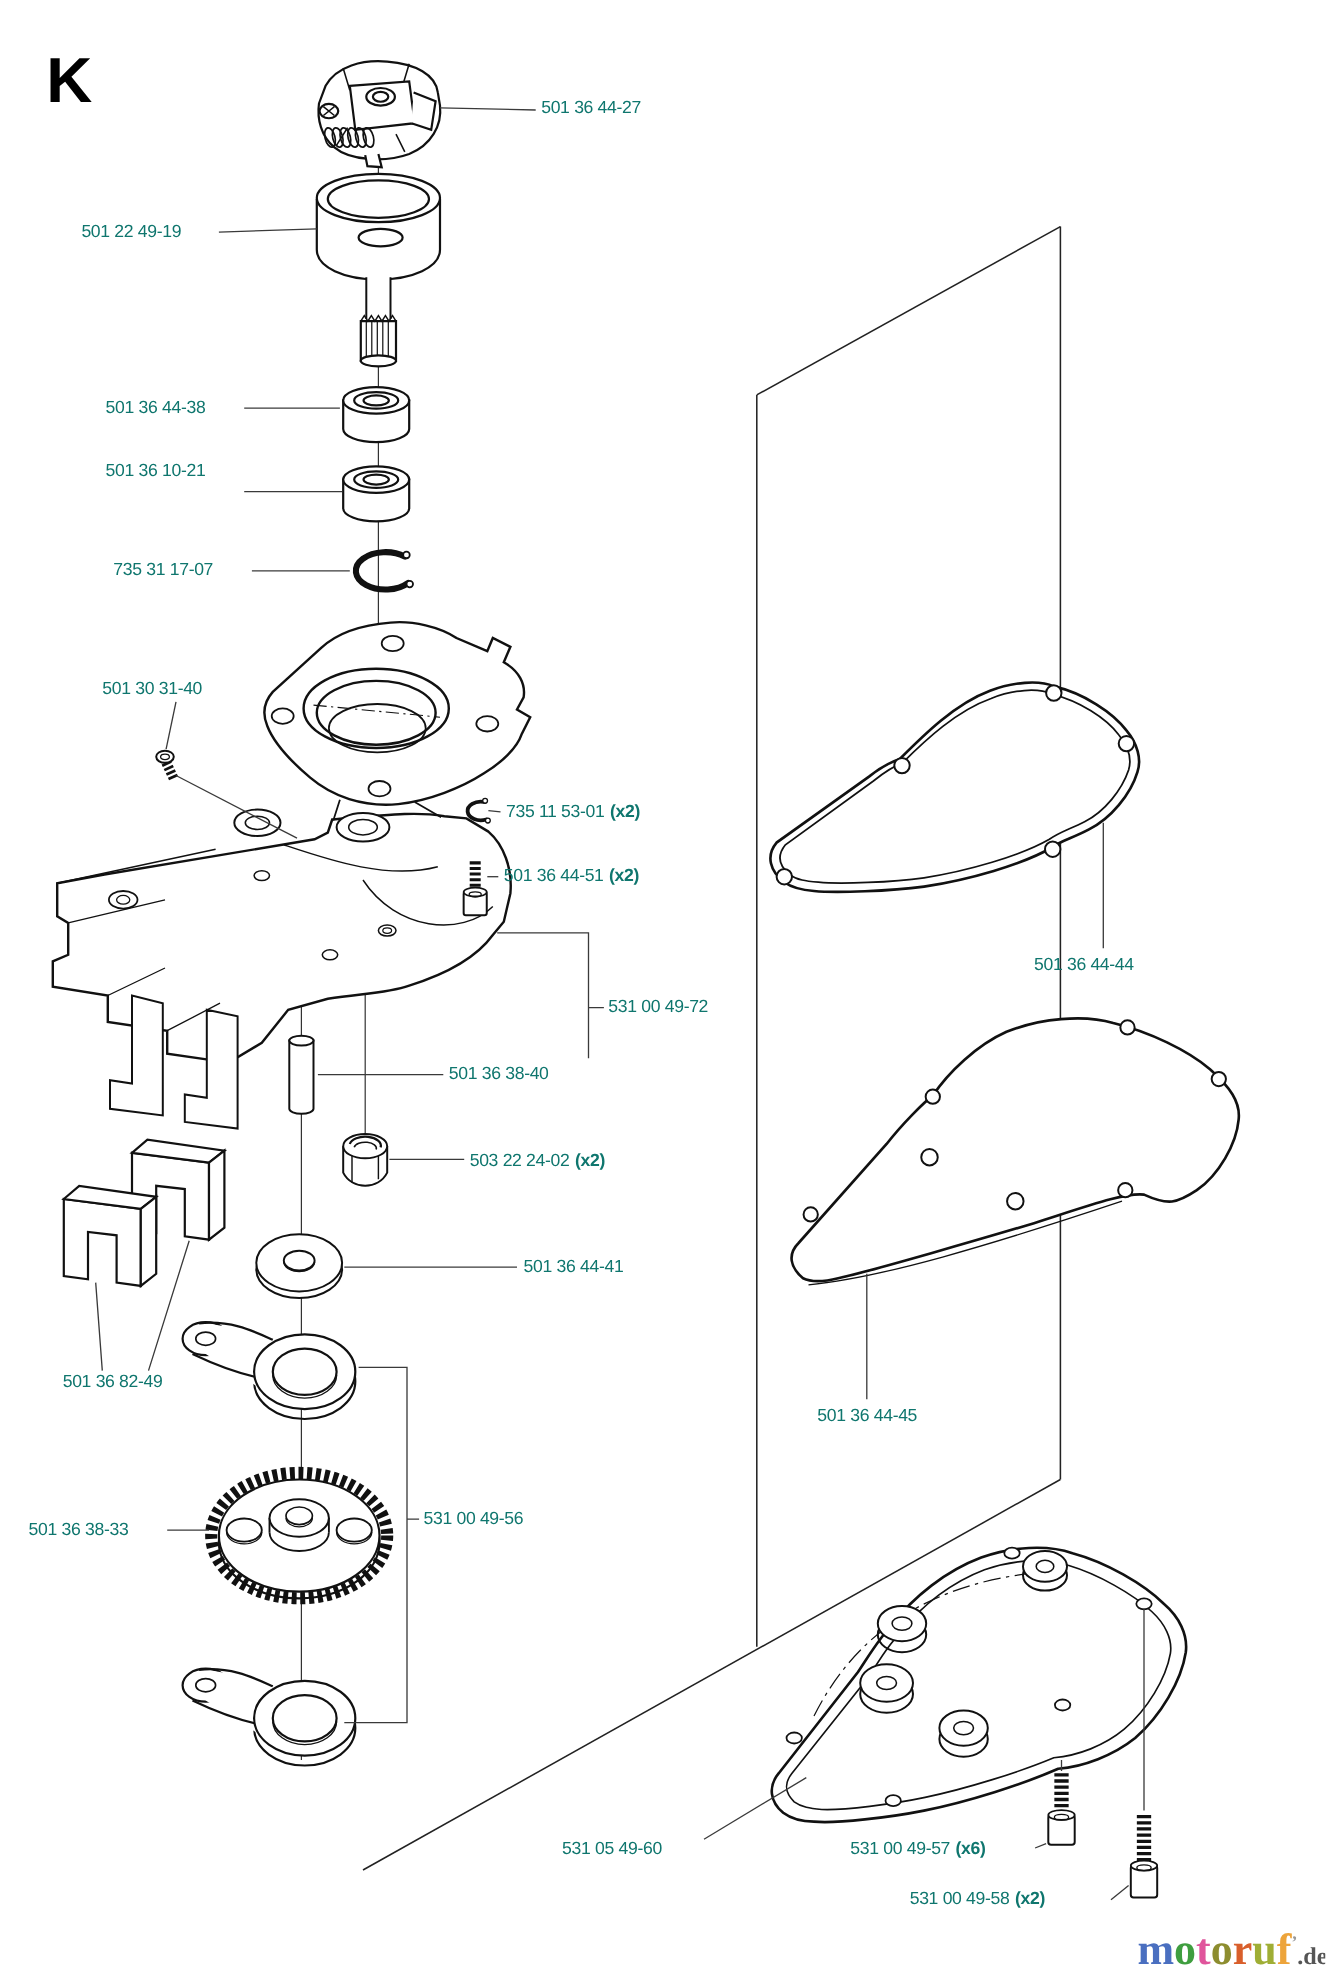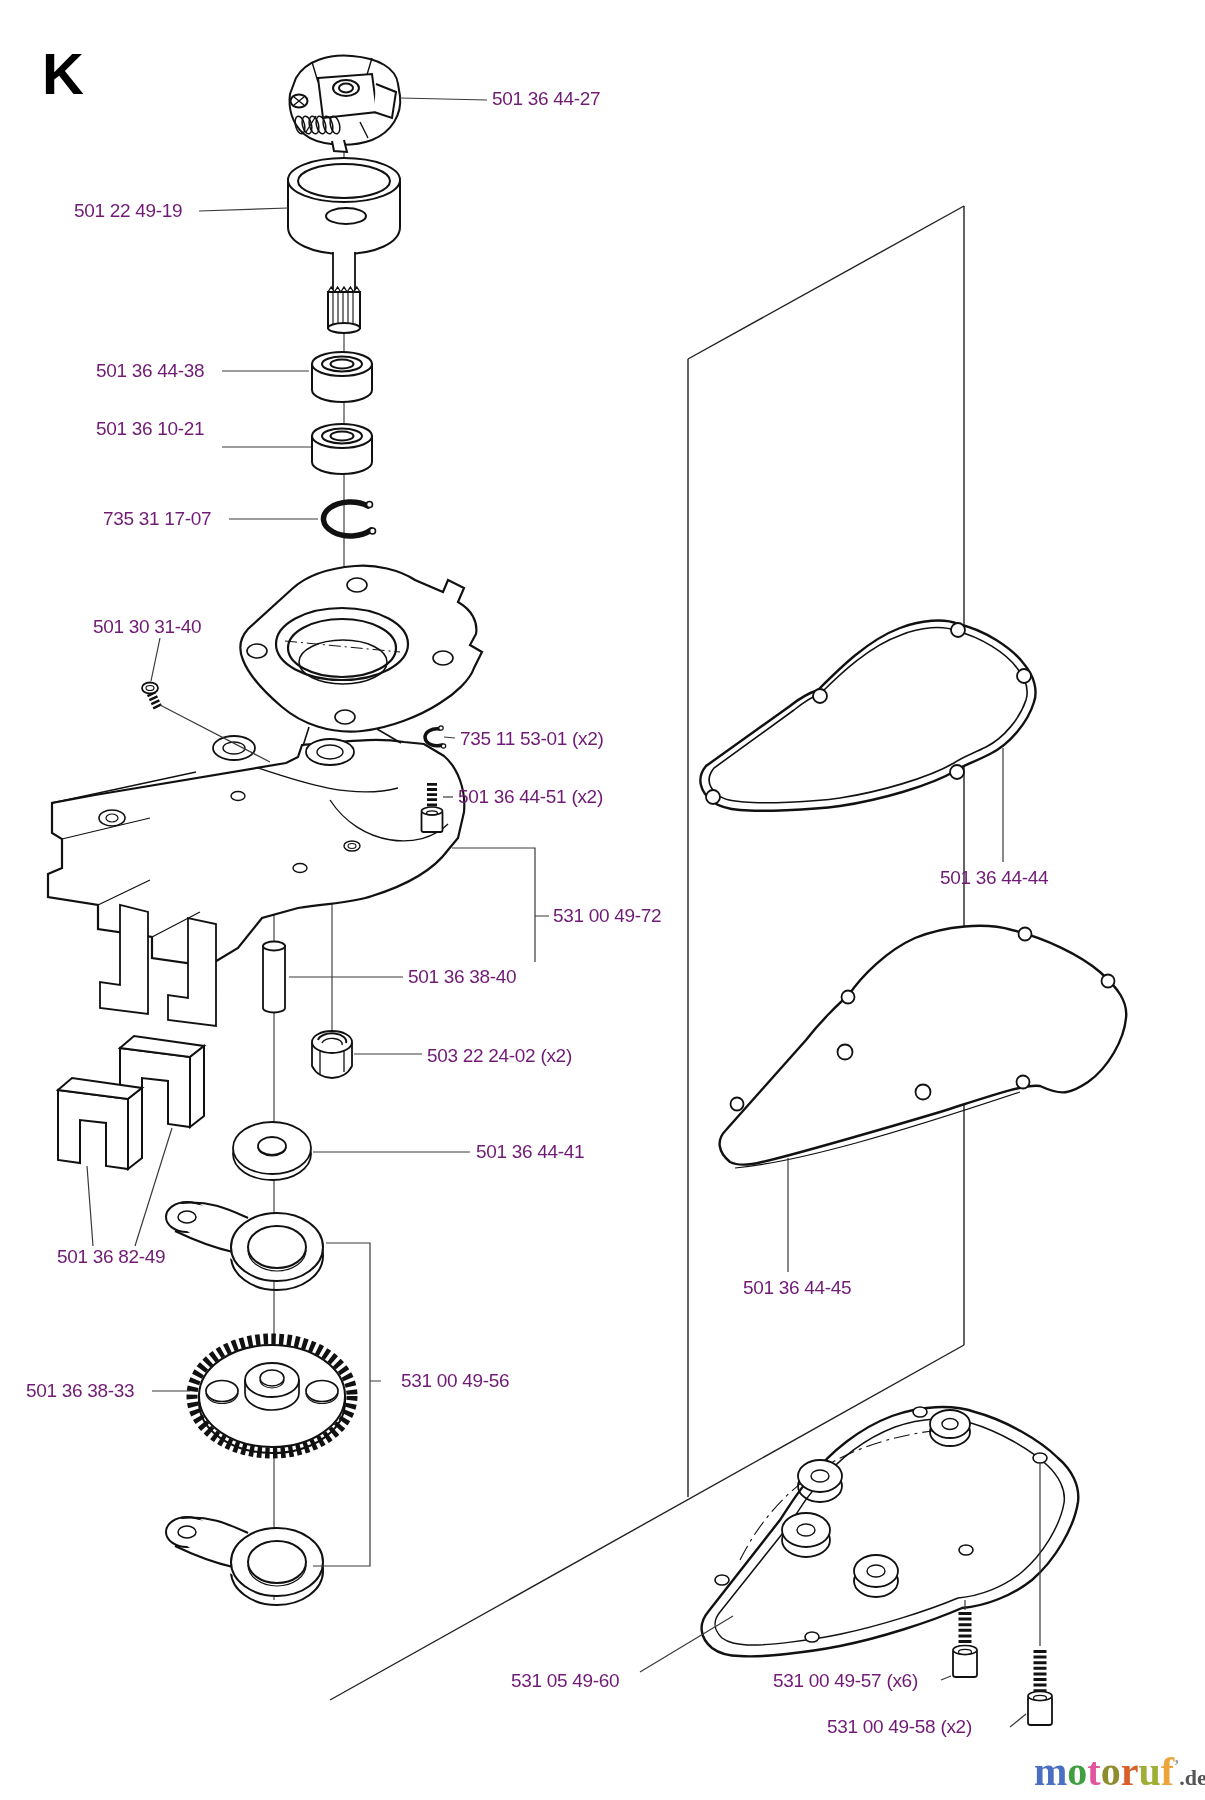--- a/index.html
+++ b/index.html
@@ -1,22 +1,22 @@
 <!DOCTYPE html>
 <html><head>
 <meta charset="utf-8">
 <style>
   html,body{margin:0;padding:0;background:#fff;}
   #stage{position:relative;width:1205px;height:1800px;background:#ffffff;overflow:hidden;
          font-family:"Liberation Sans",sans-serif;}
   #stage svg{position:absolute;left:0;top:0;}
   .k-letter{position:absolute;left:42px;top:40px;font:700 58px "Liberation Sans",sans-serif;color:#000;}
-  .plabel{position:absolute;transform:translateY(-50%);font-size:19px;color:#701a75;
+  .plabel{position:absolute;transform:translateY(-50%);font-size:16px;color:#0f766e;
           white-space:nowrap;letter-spacing:-0.3px;}
-  .plabel .qty{font-weight:400;margin-left:5px;}
+  .plabel .qty{font-weight:700;margin-left:5px;}
   .wm{position:absolute;left:1034px;top:1748px;font:700 40px "Liberation Serif",serif;white-space:nowrap;}
   .wm .mark{font-size:16px;color:#999;vertical-align:super;}
   .wm .de{font-size:22px;color:#555;}
 </style>
 </head>
 <body>
 
 <div id="stage">
 
 <svg width="1205" height="1800" viewBox="0 0 1205 1800">
@@ -304,21 +304,21 @@
 <div class="plabel" style="left:103px;top:519px"><span>735 31 17-07</span><span class="qty"></span></div>
 <div class="plabel" style="left:93px;top:627px"><span>501 30 31-40</span><span class="qty"></span></div>
 <div class="plabel" style="left:460px;top:739px"><span>735 11 53-01</span><span class="qty">(x2)</span></div>
 <div class="plabel" style="left:458px;top:797px"><span>501 36 44-51</span><span class="qty">(x2)</span></div>
 <div class="plabel" style="left:553px;top:916px"><span>531 00 49-72</span><span class="qty"></span></div>
 <div class="plabel" style="left:408px;top:977px"><span>501 36 38-40</span><span class="qty"></span></div>
 <div class="plabel" style="left:427px;top:1056px"><span>503 22 24-02</span><span class="qty">(x2)</span></div>
 <div class="plabel" style="left:476px;top:1152px"><span>501 36 44-41</span><span class="qty"></span></div>
 <div class="plabel" style="left:57px;top:1257px"><span>501 36 82-49</span><span class="qty"></span></div>
 <div class="plabel" style="left:26px;top:1391px"><span>501 36 38-33</span><span class="qty"></span></div>
-<div class="plabel" style="left:401px;top:1381px"><span>531 00 49-56</span><span class="qty"></span></div>
+<div class="plabel" style="left:385px;top:1381px"><span>531 00 49-56</span><span class="qty"></span></div>
 <div class="plabel" style="left:940px;top:878px"><span>501 36 44-44</span><span class="qty"></span></div>
 <div class="plabel" style="left:743px;top:1288px"><span>501 36 44-45</span><span class="qty"></span></div>
 <div class="plabel" style="left:511px;top:1681px"><span>531 05 49-60</span><span class="qty"></span></div>
 <div class="plabel" style="left:773px;top:1681px"><span>531 00 49-57</span><span class="qty">(x6)</span></div>
 <div class="plabel" style="left:827px;top:1727px"><span>531 00 49-58</span><span class="qty">(x2)</span></div>
 
 <div class="wm">
   <span style="color:#4a6fc0">m</span><span style="color:#3f9e3f">o</span><span style="color:#e0559c">t</span><span style="color:#8d8d2f">o</span><span style="color:#d95f2b">r</span><span style="color:#9fae35">u</span><span style="color:#eda43b">f</span><span class="mark">’</span><span class="de">.de</span>
 </div>
 

